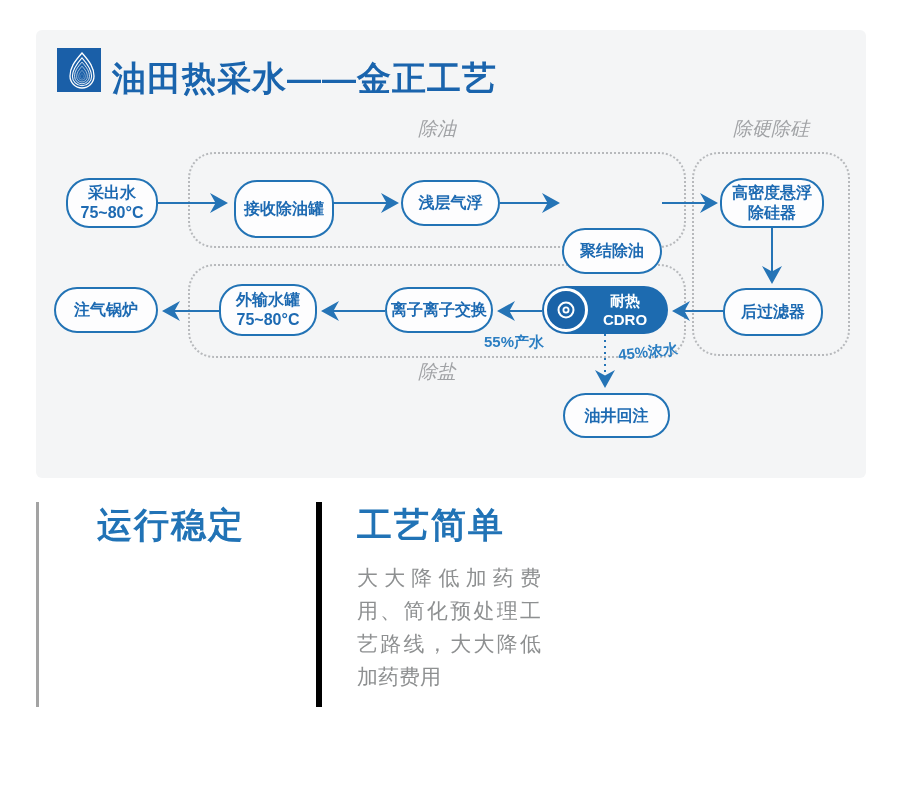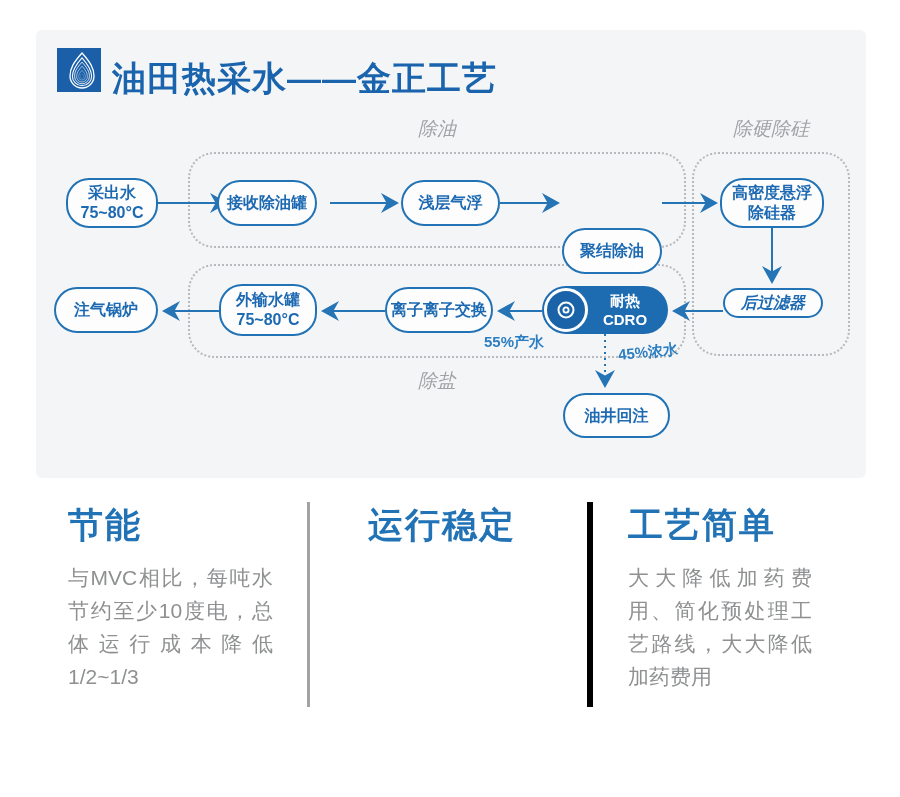--- a/index.html
+++ b/index.html
@@ -63,21 +63,21 @@
       </svg>
     </div>
     <div class="title">油田热采水——金正工艺</div>
 
     <div class="zone" style="left:152px; top:122px; width:498px; height:96px;"></div>
     <div class="zone" style="left:656px; top:122px; width:158px; height:204px;"></div>
     <div class="zone" style="left:152px; top:234px; width:498px; height:94px;"></div>
 
     <div class="zone-label" style="left:152px; top:86px; width:498px;">除油</div>
     <div class="zone-label" style="left:656px; top:86px; width:158px;">除硬除硅</div>
-    <div class="zone-label" style="left:152px; top:338px; width:498px;">除盐</div>
+    <div class="zone-label" style="left:152px; top:329px; width:498px;">除盐</div>
 
     <svg class="arrows">
       <defs>
         <marker id="ah" markerWidth="10" markerHeight="11" refX="8" refY="5" orient="auto" markerUnits="strokeWidth">
           <path d="M0 0 L2.8 5 L0 10 L9 5 Z" fill="#2574b6"></path>
         </marker>
       </defs>
       <g stroke="#2574b6" stroke-width="2">
         <line x1="122" y1="173" x2="190" y2="173" marker-end="url(#ah)"></line>
         <line x1="294" y1="173" x2="361" y2="173" marker-end="url(#ah)"></line>
@@ -89,21 +89,21 @@
         <line x1="349" y1="281" x2="287" y2="281" marker-end="url(#ah)"></line>
         <line x1="183" y1="281" x2="128" y2="281" marker-end="url(#ah)"></line>
         <line x1="569" y1="304" x2="569" y2="356" stroke-dasharray="2 4" marker-end="url(#ah)"></line>
       </g>
     </svg>
 
     <div class="node" style="left:30px; top:148px; width:92px; height:50px;">
       <span>采出水</span>
       <span>75~80°C</span>
     </div>
-    <div class="node" style="left:181px; top:150px; width:100px; height:46px;">
+    <div class="node" style="left:198px; top:150px; width:100px; height:58px;">
       <span>接收除油罐</span>
     </div>
     <div class="node" style="left:365px; top:150px; width:99px; height:46px;">
       <span>浅层气浮</span>
     </div>
     <div class="node" style="left:526px; top:150px; width:100px; height:46px;margin-top:48px;">
       <span>聚结除油</span>
     </div>
     <div class="node" style="left:18px; top:257px; width:104px; height:46px;">
       <span>注气锅炉</span>
@@ -121,37 +121,33 @@
     </div>
     <div class="node-cdro" style="left:506px; top:256px; width:126px; height:48px;">
       <span class="cdro-circle">
         <svg viewBox="0 0 20 20" width="20" height="20">
           <circle cx="10" cy="10" r="7.5" fill="none" stroke="#ffffff" stroke-width="2"></circle>
           <circle cx="10" cy="10" r="2.6" fill="none" stroke="#ffffff" stroke-width="1.8"></circle>
         </svg>
       </span>
       <span class="cdro-text">耐热CDRO</span>
     </div>
-    <div class="node" style="left:687px; top:258px; width:100px; height:30px;font-style:italic;">
+    <div class="node" style="left:687px; top:258px; width:100px; height:48px;">
       <span>后过滤器</span>
     </div>
     <div class="node" style="left:527px; top:363px; width:107px; height:45px;">
       <span>油井回注</span>
     </div>
 
     <div class="stream-label" style="left:448px; top:303px;">55%产水</div>
     <div class="stream-label" style="left:582px; top:313px; transform:rotate(-6deg);">45%浓水</div>
 
   </div>
 
   <div class="features">
-    <div class="feature f1">
-      <h2>节能</h2>
-      <p>与MVC相比，每吨水节约至少10度电，总体运行成本降低1/2~1/3</p>
-    </div>
     <div class="feature f2">
       <h2>运行稳定</h2>
     </div>
     <div class="feature f3">
       <h2>工艺简单</h2>
       <p>大大降低加药费用、简化预处理工艺路线，大大降低加药费用</p>
     </div>
   </div>
 
 </div>

